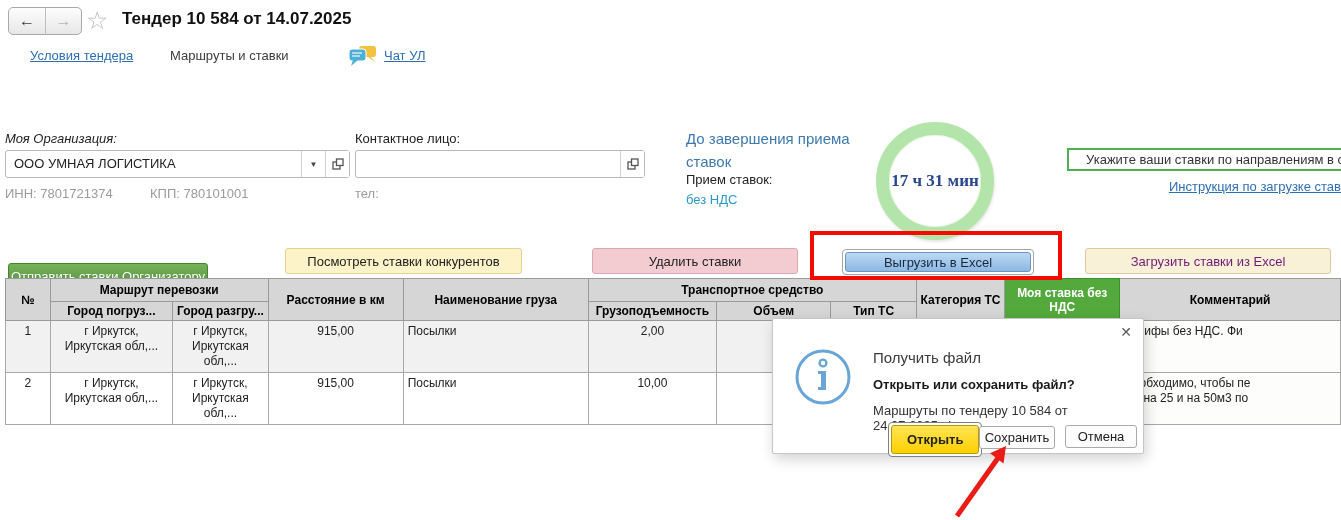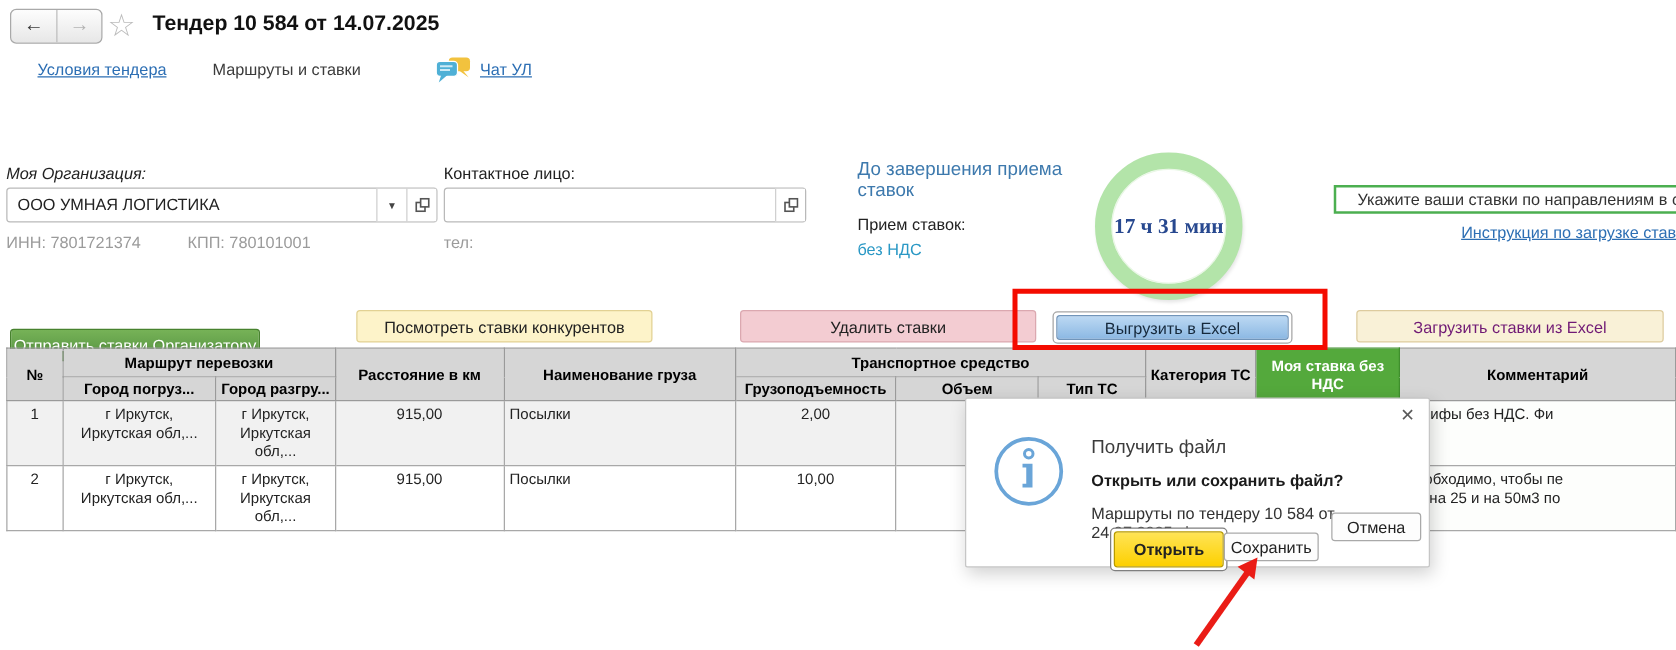--- a/index.html
+++ b/index.html
@@ -27,41 +27,41 @@
   .lbl { font-size:13px; color:#222; }
   .meta { font-size:13px; color:#9b9b9b; }
   .combo { display:flex; align-items:stretch; border:1px solid #b9b9b9; border-radius:3px;
     background:#fff; height:28px; }
   .combo-text { flex:1; padding:5px 8px; font-size:13px; color:#222; white-space:nowrap; overflow:hidden; }
   .combo-btn { width:24px; display:flex; align-items:center; justify-content:center;
     border-left:1px solid #d0d0d0; color:#444; font-size:8px; cursor:pointer; background:#fff; }
   .openicon { width:12px; height:12px; }
 
   
-  .cd-caption { left:686px; top:127px; width:195px; font-size:15px; color:#3d79ad; line-height:17px; }
+  .cd-caption { left:686px; top:127px; width:195px; font-size:15px; color:#3d79ad; line-height:23px; }
   .cd-accept { left:686px; top:172px; font-size:13px; color:#222; }
   .cd-vat { left:686px; top:192px; font-size:13px; color:#2a98c5; }
   .timer { left:876px; top:122px; width:118px; height:118px; border-radius:50%;
     border:13px solid #b3e4a9; background:#fff;
     box-shadow:inset 0 0 0 1px #e9f7e5, 1px 2px 3px rgba(0,0,0,0.10);
     display:flex; align-items:center; justify-content:center; }
   .timer-text { font-family:"Liberation Serif", serif; font-weight:bold; font-size:17px; color:#27488f; white-space:nowrap; }
 
   
   .hintbox { left:1067px; top:148px; width:300px; height:23px; border:2px solid #4caf50;
     font-size:13px; color:#333; line-height:19px; padding-left:17px; white-space:nowrap; overflow:hidden; }
   .instr { left:1067px; top:177px; width:274px; text-align:right; white-space:nowrap; }
 
   
   .tbtn { height:26px; border-radius:3px; font-size:13px; display:flex; align-items:center;
     justify-content:center; cursor:pointer; border:1px solid transparent; }
   .btn-green { left:8px; top:248px; width:200px; color:#fff;
     background:linear-gradient(#76b257,#549140); border-color:#47822e; text-shadow:0 1px 1px rgba(0,0,0,.15);margin-top:15px; }
   .btn-yellow { left:285px; top:248px; width:237px; background:#fdf3c9; border-color:#e2d193; color:#222; }
-  .btn-pink { left:592px; top:248px; width:237px; background:#f3ccd2; border-color:#dba8b0; color:#222; }
+  .btn-pink { left:592px; top:248px; width:206px; background:#f3ccd2; border-color:#dba8b0; color:#222; }
   .btn-blue-wrap { left:842px; top:249px; width:192px; height:26px; border:1px solid #a5a5a5;
     border-radius:4px; background:#fff; padding:2px; }
   .btn-blue { width:100%; height:100%; background:linear-gradient(#bcd9f3,#8cb8e3);
     border:1px solid #7195ba; border-radius:3px; font-size:13px; display:flex; align-items:center;
     justify-content:center; color:#16293c; cursor:pointer; }
   .btn-cream { left:1085px; top:248px; width:246px; background:#f9f1d7; border-color:#ddcb9e; color:#701a75; }
 
   
   .grid { left:5px; top:278px; border-collapse:collapse; table-layout:fixed; }
   .grid th, .grid td { border:1px solid #a8a8a8; font-size:12px; overflow:hidden; }
@@ -85,21 +85,21 @@
   .dlg-q { position:absolute; left:100px; top:58px; font-size:13px; font-weight:bold; color:#1a1a1a; }
   .dlg-file { position:absolute; left:100px; top:84px; font-size:13px; color:#333; }
   .btn-open-wrap { position:absolute; left:115px; top:103px; border:1px solid #7f7f7f;
     border-radius:4px; padding:2px; background:#fff; }
   .btn-open { background:linear-gradient(#ffe456,#fdd000); border:1px solid #b89b00; border-radius:3px;
     font-size:13px; font-weight:bold; color:#222; padding:6px 15px; cursor:pointer; }
   .dlg-btn { position:absolute; height:23px; background:#fdfdfd; border:1px solid #a9a9a9;
     border-radius:3px; font-size:13px; color:#222; display:flex; align-items:center;
     justify-content:center; cursor:pointer; }
   .btn-save { left:206px; top:107px; width:76px; }
-  .btn-cancel { left:292px; top:91px; width:72px; }
+  .btn-cancel { left:292px; top:106px; width:72px; }
 
   
   .red-rect { left:810px; top:231px; width:252px; height:49px; border:4px solid #f40b00; z-index:60; }
   .red-arrow { left:940px; top:442px; z-index:70; }
 </style>
 </head>
 <body>
 
 <div class="abs navgroup">
   <div class="navbtn">

